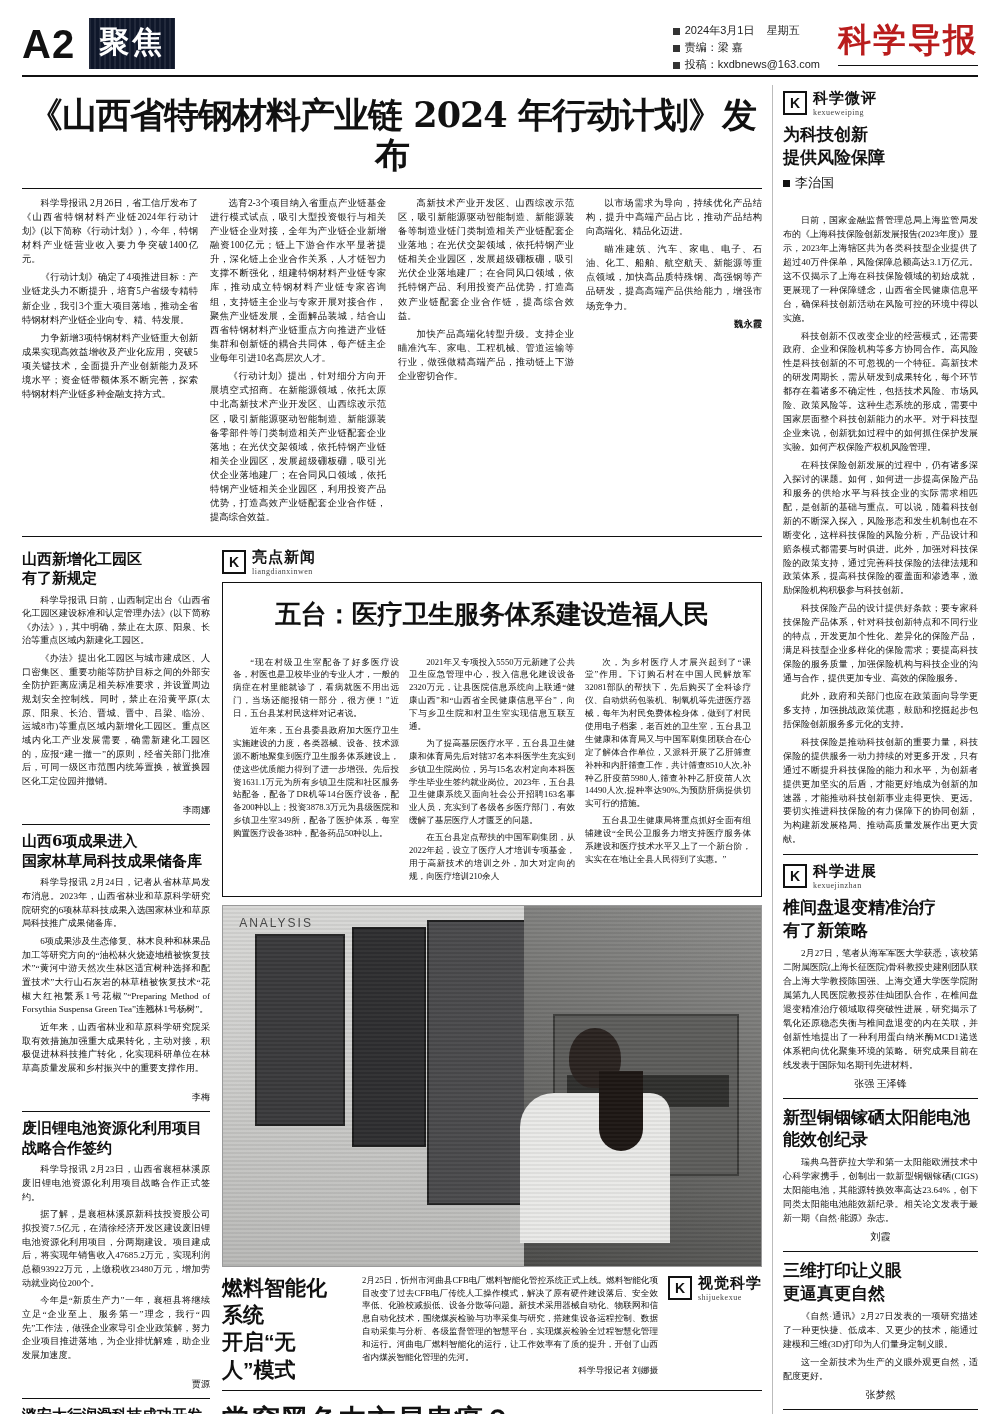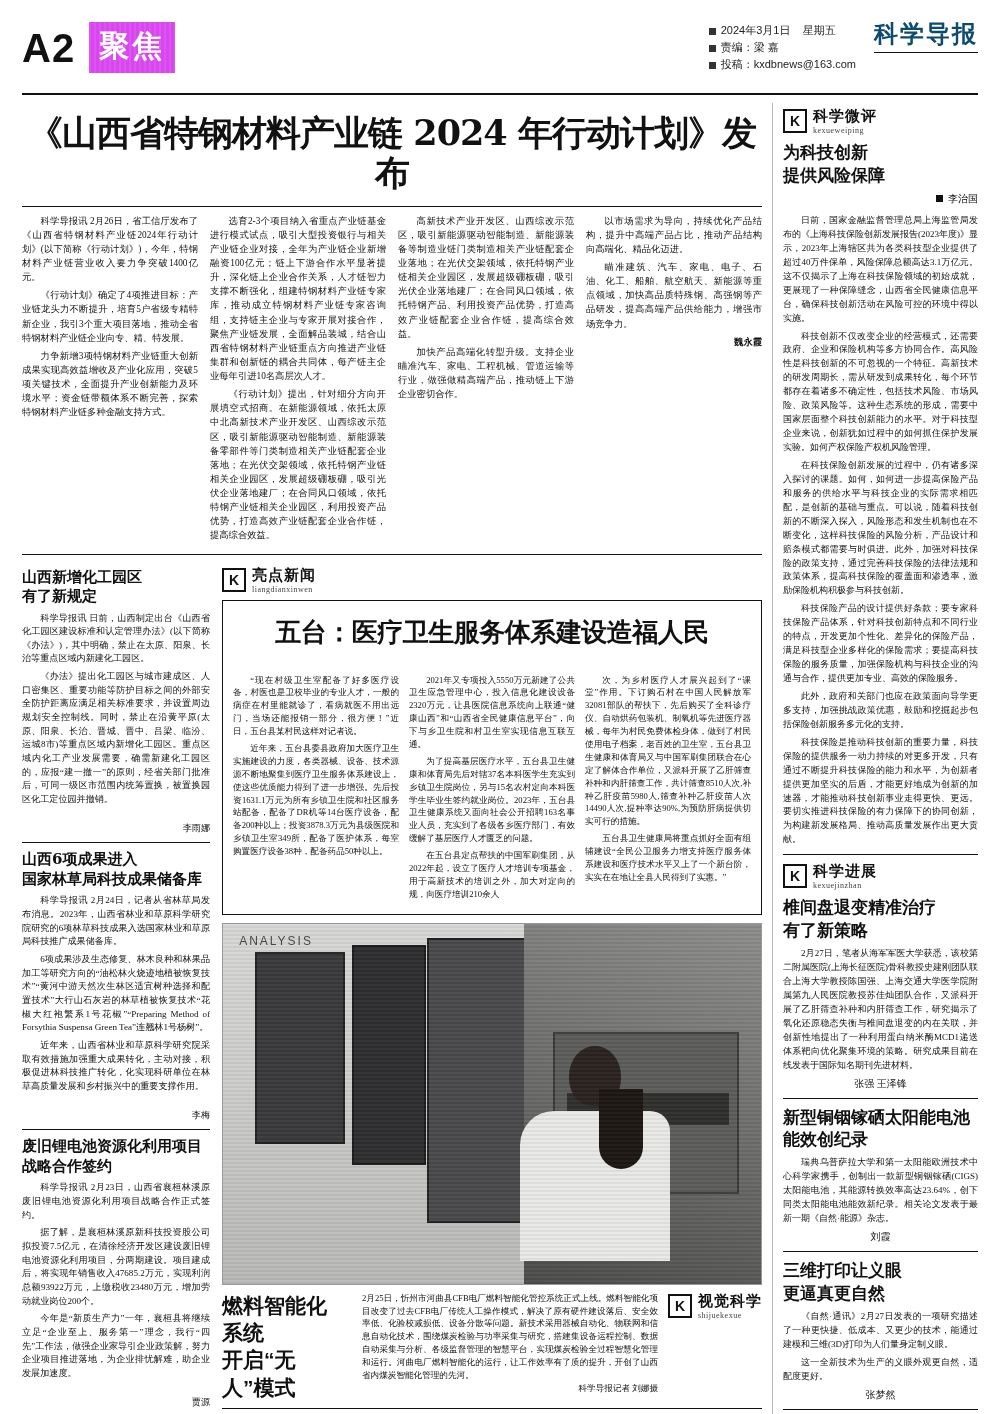--- a/index.html
+++ b/index.html
@@ -1,29 +1,29 @@
 <!DOCTYPE html>
 <html><head>
 <meta charset="utf-8">
 <style>
   html,body{margin:0;padding:0;background:#fff;}
   body{width:1000px;height:1414px;font-family:"Liberation Serif",serif;color:#111;position:relative;overflow:hidden;}
   .page{width:1000px;height:1414px;position:relative;box-sizing:border-box;padding:18px 22px 10px 22px;}
 
   
-  .masthead{display:flex;align-items:flex-end;justify-content:space-between;border-bottom:2px solid #111;padding-bottom:20px;gap:43px;}
+  .masthead{display:flex;align-items:flex-start;justify-content:space-between;border-bottom:2px solid #111;padding-bottom:2px;gap:43px;}
   .mh-left{display:flex;align-items:center;gap:14px;}
   .page-num{font-family:"Liberation Sans",sans-serif;font-weight:bold;font-size:40px;letter-spacing:1px;line-height:1;}
-  .section-stamp{background:#d946ef;color:#fff;font-family:"DejaVu Sans",sans-serif;font-weight:bold;font-size:30px;padding:4px 10px 6px 10px;letter-spacing:3px;position:relative;}
+  .section-stamp{background:#0f172a;color:#fff;font-family:"DejaVu Sans",sans-serif;font-weight:bold;font-size:30px;padding:4px 10px 6px 10px;letter-spacing:3px;position:relative;}
   .section-stamp:after{content:"";position:absolute;left:0;top:0;right:0;bottom:0;background:repeating-linear-gradient(90deg,rgba(255,255,255,.08) 0 2px,rgba(0,0,0,0) 2px 5px);}
   .mh-right{display:flex;align-items:flex-start;gap:18px;}
   .mh-meta{font-size:11px;line-height:1.55;font-family:"Liberation Sans",sans-serif;color:#222;padding-top:4px;}
   .mh-meta div{white-space:nowrap;}
   .mh-meta .sq{display:inline-block;width:7px;height:7px;background:#333;margin-right:5px;vertical-align:middle;}
-  .paper-logo{font-family:"DejaVu Serif",serif;font-weight:bold;font-size:24px;letter-spacing:2px;color:#0c4a6e;border-bottom:1px solid #111;padding-bottom:2px;white-space:nowrap;}
+  .paper-logo{font-family:"DejaVu Serif",serif;font-weight:bold;font-size:33px;letter-spacing:2px;color:#b91c1c;border-bottom:1px solid #111;padding-bottom:2px;white-space:nowrap;}
 
   
   .cols{display:flex;gap:10px;margin-top:8px;height:1330px;}
   .col-left{width:188px;}
   .col-mid{width:540px;}
   .col-right{width:218px;border-left:1px solid #bbb;padding-left:10px;}
 
   
   .headline{font-family:"DejaVu Serif",serif;font-weight:bold;font-size:35px;line-height:1.15;letter-spacing:-1px;text-align:center;margin:10px 0 12px 0;}
   .hl-rule{border-bottom:1px solid #111;}
@@ -72,21 +72,21 @@
 
   .cap-row{display:flex;gap:10px;margin-top:7px;align-items:flex-start;}
   .cap-title{font-family:Liberation Sans, sans-serif;font-weight:bold;font-size:21px;line-height:1.3;width:110px;flex:none;}
   .cap-text{font-size:8.6px;line-height:1.5;text-align:justify;flex:1;margin-left:20px;}
   .cap-sign{text-align:right;font-size:8.6px;}
 
   .bigq{font-family:"DejaVu Serif",serif;font-weight:bold;font-size:29px;margin:10px 0 6px 0;}
 
   
   .rc-title{font-family:"DejaVu Serif",serif;font-weight:bold;font-size:17px;line-height:1.32;margin:6px 0 6px 0;}
-  .rc-author{font-size:10px;margin:4px 0 8px 0;text-align:right;}
+  .rc-author{font-size:13px;margin:4px 0 22px 0;}
   .rc-author .sq{display:inline-block;width:7px;height:7px;background:#111;margin-right:5px;}
   .rc-body{font-size:9px;line-height:1.55;text-align:justify;}
   .rc-body p{margin:0 0 4px 0;text-indent:2em;}
   .rc-sign{text-align:center;font-size:10px;margin-top:2px;}
 </style>
 </head>
 <body>
 
 <div class="page">
 
@@ -295,21 +295,21 @@
           <span class="py">kexuejinzhan</span>
         </div>
       </div>
 
       <div>
         <div class="rc-title">
           <div>椎间盘退变精准治疗</div>
           <div>有了新策略</div>
         </div>
         <div class="rc-body">
-            <p>2月27日，笔者从海军军医大学获悉，该校第二附属医院(上海长征医院)骨科教授史建刚团队联合上海大学教授陈国强、上海交通大学医学院附属第九人民医院教授苏佳灿团队合作，又派科开展了乙肝筛查补种和内肝筛查工作，研究揭示了氧化还原稳态失衡与椎间盘退变的内在关联，并创新性地提出了一种利用蛋白纳米酶MCD1递送体系靶向优化聚集环境的策略。研究成果目前在线发表于国际知名期刊先进材料。</p>
+            <p>2月27日，笔者从海军军医大学获悉，该校第二附属医院(上海长征医院)骨科教授史建刚团队联合上海大学教授陈国强、上海交通大学医学院附属第九人民医院教授苏佳灿团队合作，在椎间盘退变精准治疗领域取得突破性进展，研究揭示了氧化还原稳态失衡与椎间盘退变的内在关联，并创新性地提出了一种利用蛋白纳米酶MCD1递送体系靶向优化聚集环境的策略。研究成果目前在线发表于国际知名期刊先进材料。</p>
           </div>
         <div class="rc-sign">张强 王泽锋</div>
       </div>
 
       <div class="rule-thin"></div>
 
       <div>
         <div class="rc-title">
           <div>新型铜铟镓硒太阳能电池</div>
           <div>能效创纪录</div>

